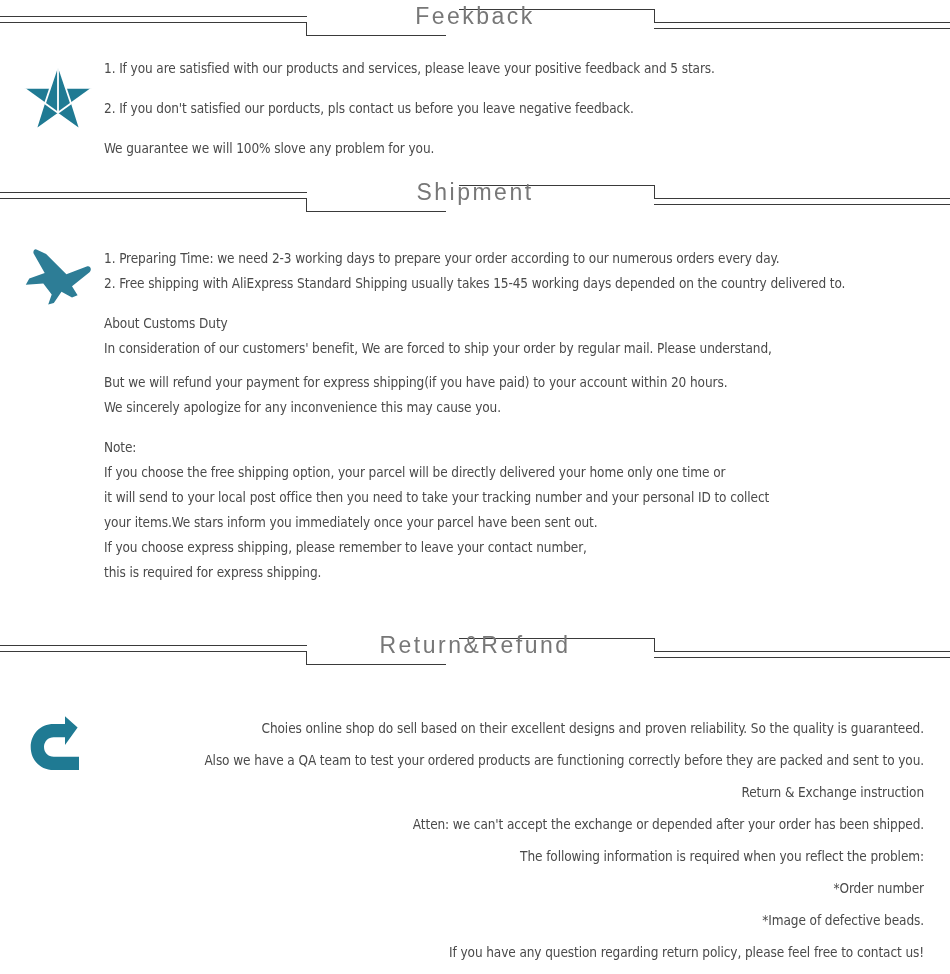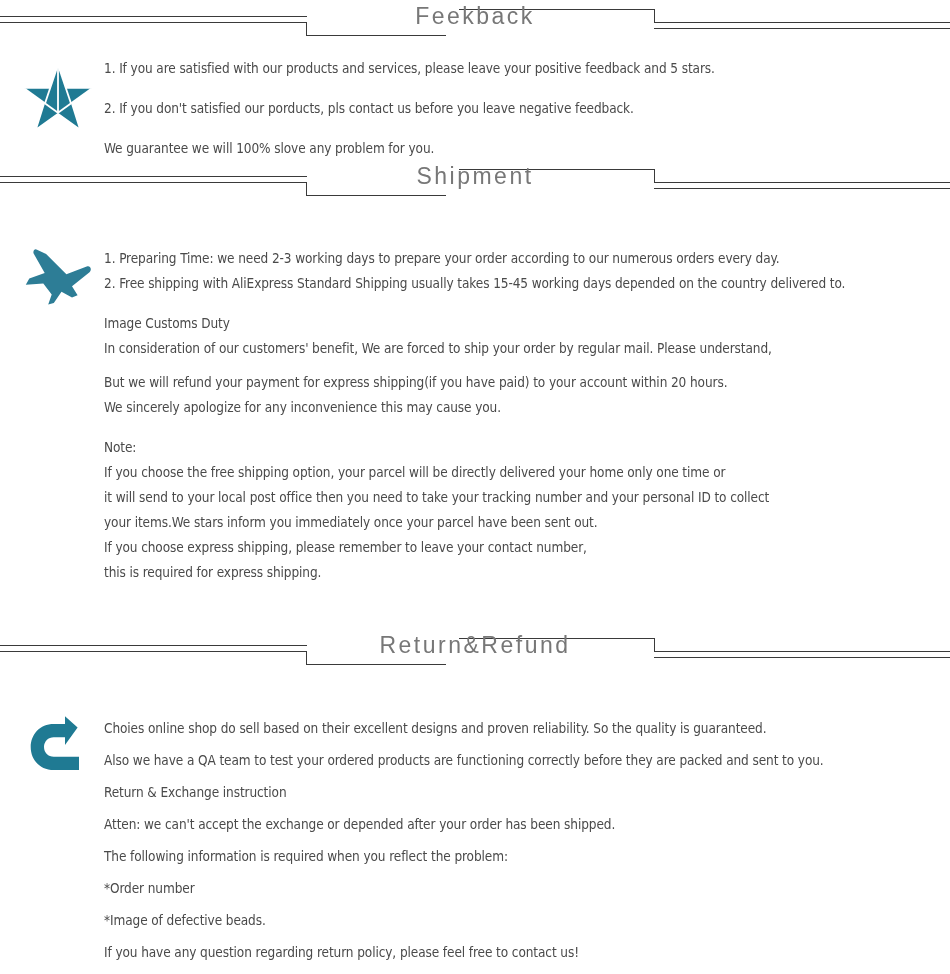--- a/index.html
+++ b/index.html
@@ -149,21 +149,21 @@
   </div>
   <div class="text-col" style="top:0;">
     <div class="line">1. If you are satisfied with our products and services, please leave your positive feedback and 5 stars.</div>
     <div class="gap-lg"></div>
     <div class="line">2. If you don't satisfied our porducts, pls contact us before you leave negative feedback.</div>
     <div class="gap-lg"></div>
     <div class="line">We guarantee we will 100% slove any problem for you.</div>
   </div>
 </div>
 
-<div class="section-header" style="position:absolute; left:0; top:160px;">
+<div class="section-header" style="position:absolute; left:0; top:176px;">
   <div class="rule-left-a"></div>
   <div class="rule-left-b"></div>
   <div class="step-left"></div>
   <div class="rule-underline"></div>
   <div class="rule-overline"></div>
   <div class="step-right"></div>
   <div class="rule-right-a"></div>
   <div class="rule-right-b"></div>
   <div class="title">Shipment</div>
 </div>
@@ -174,21 +174,21 @@
       <g fill="#2d7d96">
         <path d="M20 14 C18 12 14 14 15 19 L31 47 L9 55 L4 64 L29 62 L41 78 L36 92 L44 90 L55 74 L70 82 L78 79 L70 66 L95 46 C99 42 96 36 91 38 L62 49 L33 20 Z"></path>
       </g>
     </svg>
   </div>
   <div class="text-col" style="top:10px;">
     <div class="line">1. Preparing Time: we need 2-3 working days to prepare your order according to our numerous orders every day.</div>
     <div class="gap-sm"></div>
     <div class="line">2. Free shipping with AliExpress Standard Shipping usually takes 15-45 working days depended on the country delivered to.</div>
     <div class="gap-lg"></div>
-    <div class="line">Image Customs Duty</div>
+    <div class="line">About Customs Duty</div>
     <div class="gap-sm"></div>
     <div class="line">In consideration of our customers' benefit, We are forced to ship your order by regular mail. Please understand,</div>
     <div class="gap-sm"></div>
     <div class="gap-sm"></div>
     <div class="line">But we will refund your payment for express shipping(if you have paid) to your account within 20 hours.</div>
     <div class="gap-sm"></div>
     <div class="line">We sincerely apologize for any inconvenience this may cause you.</div>
     <div class="gap-lg"></div>
     <div class="line">Note:</div>
     <div class="gap-sm"></div>
@@ -209,21 +209,21 @@
   <div class="rule-left-b"></div>
   <div class="step-left"></div>
   <div class="rule-underline"></div>
   <div class="rule-overline"></div>
   <div class="step-right"></div>
   <div class="rule-right-a"></div>
   <div class="rule-right-b"></div>
   <div class="title">Return&amp;Refund</div>
 </div>
 
-<div class="section-body" style="position:absolute; left:0; top:712px; height:260px;">
+<div class="section-body" style="position:absolute; left:0; top:712px; height:260px;text-align:right;">
   <div class="icon-slot" style="top:0;">
     <svg width="70" height="70" viewBox="0 0 100 100" aria-hidden="true">
       <g fill="#1f7a93">
         <path d="M78 22 L60 6 L60 17 L44 17 C24 17 11 32 11 50 C11 68 24 83 44 83 L80 83 L80 64 L44 64
                  C36 64 30 58 30 50 C30 42 36 36 44 36 L60 36 L60 47 Z"></path>
       </g>
     </svg>
   </div>
   <div class="text-col" style="top:8px;">
     <div class="line">Choies online shop do sell based on their excellent designs and proven reliability. So the quality is guaranteed.</div>

